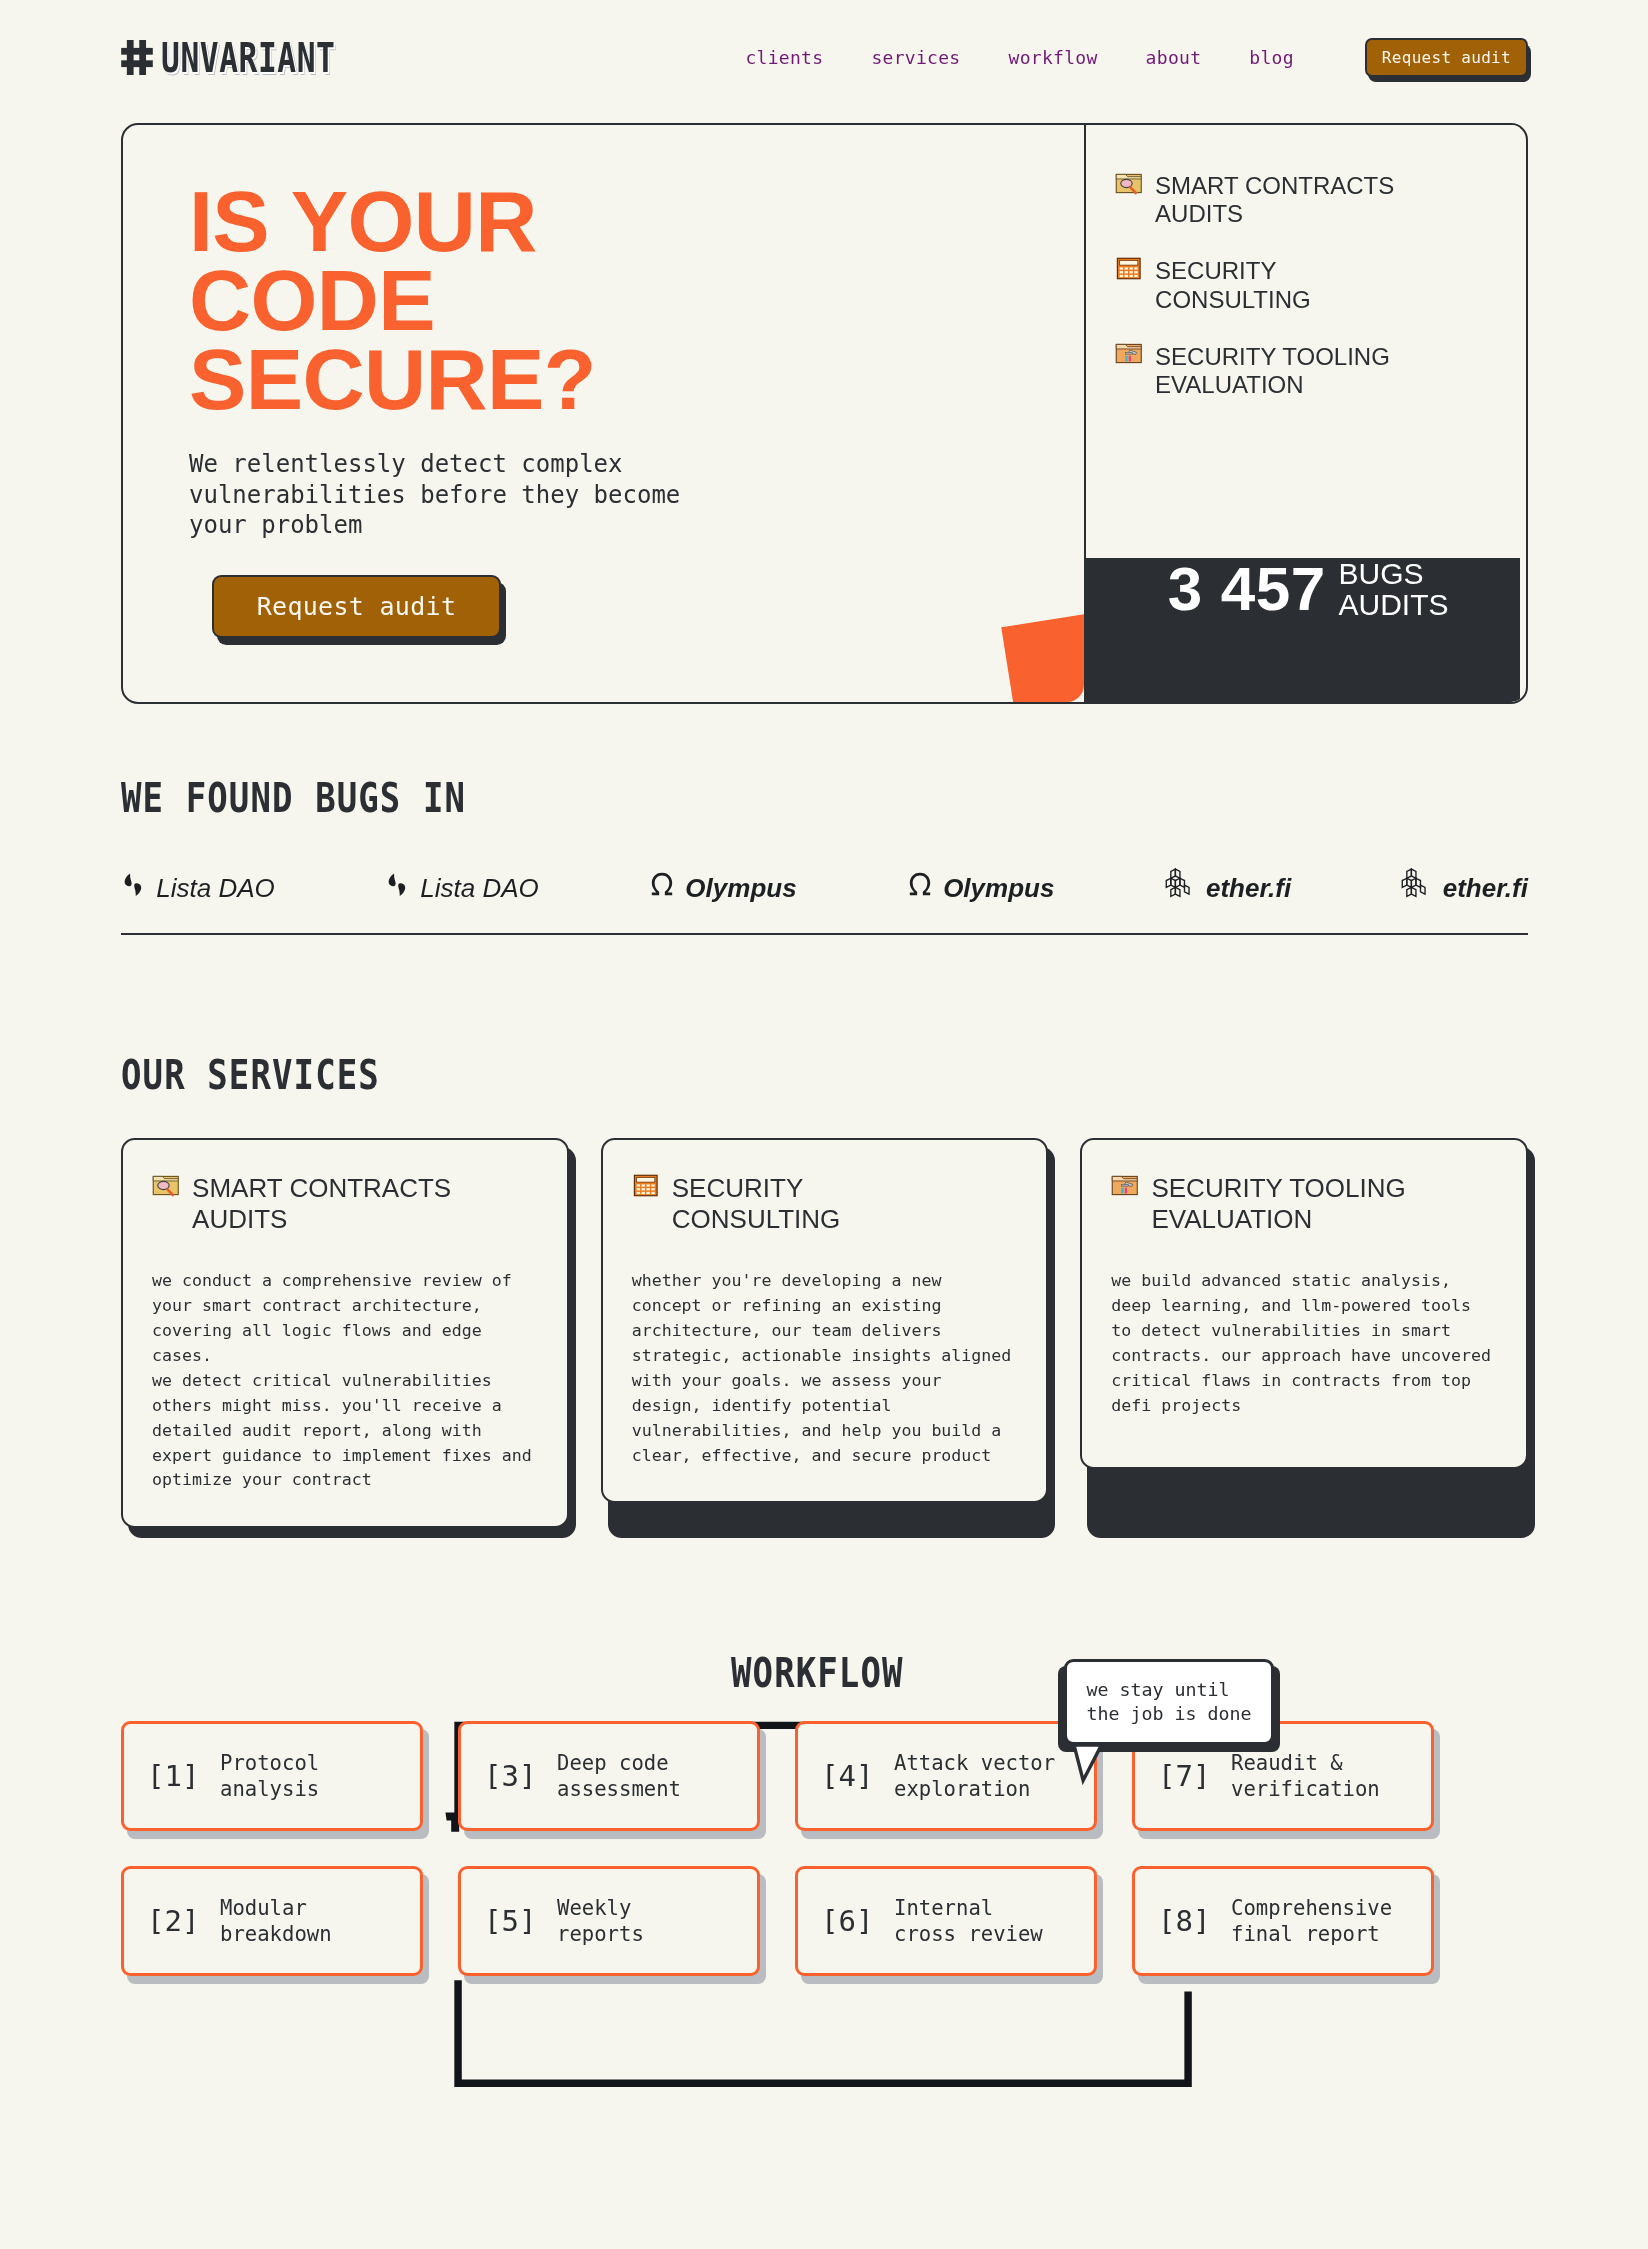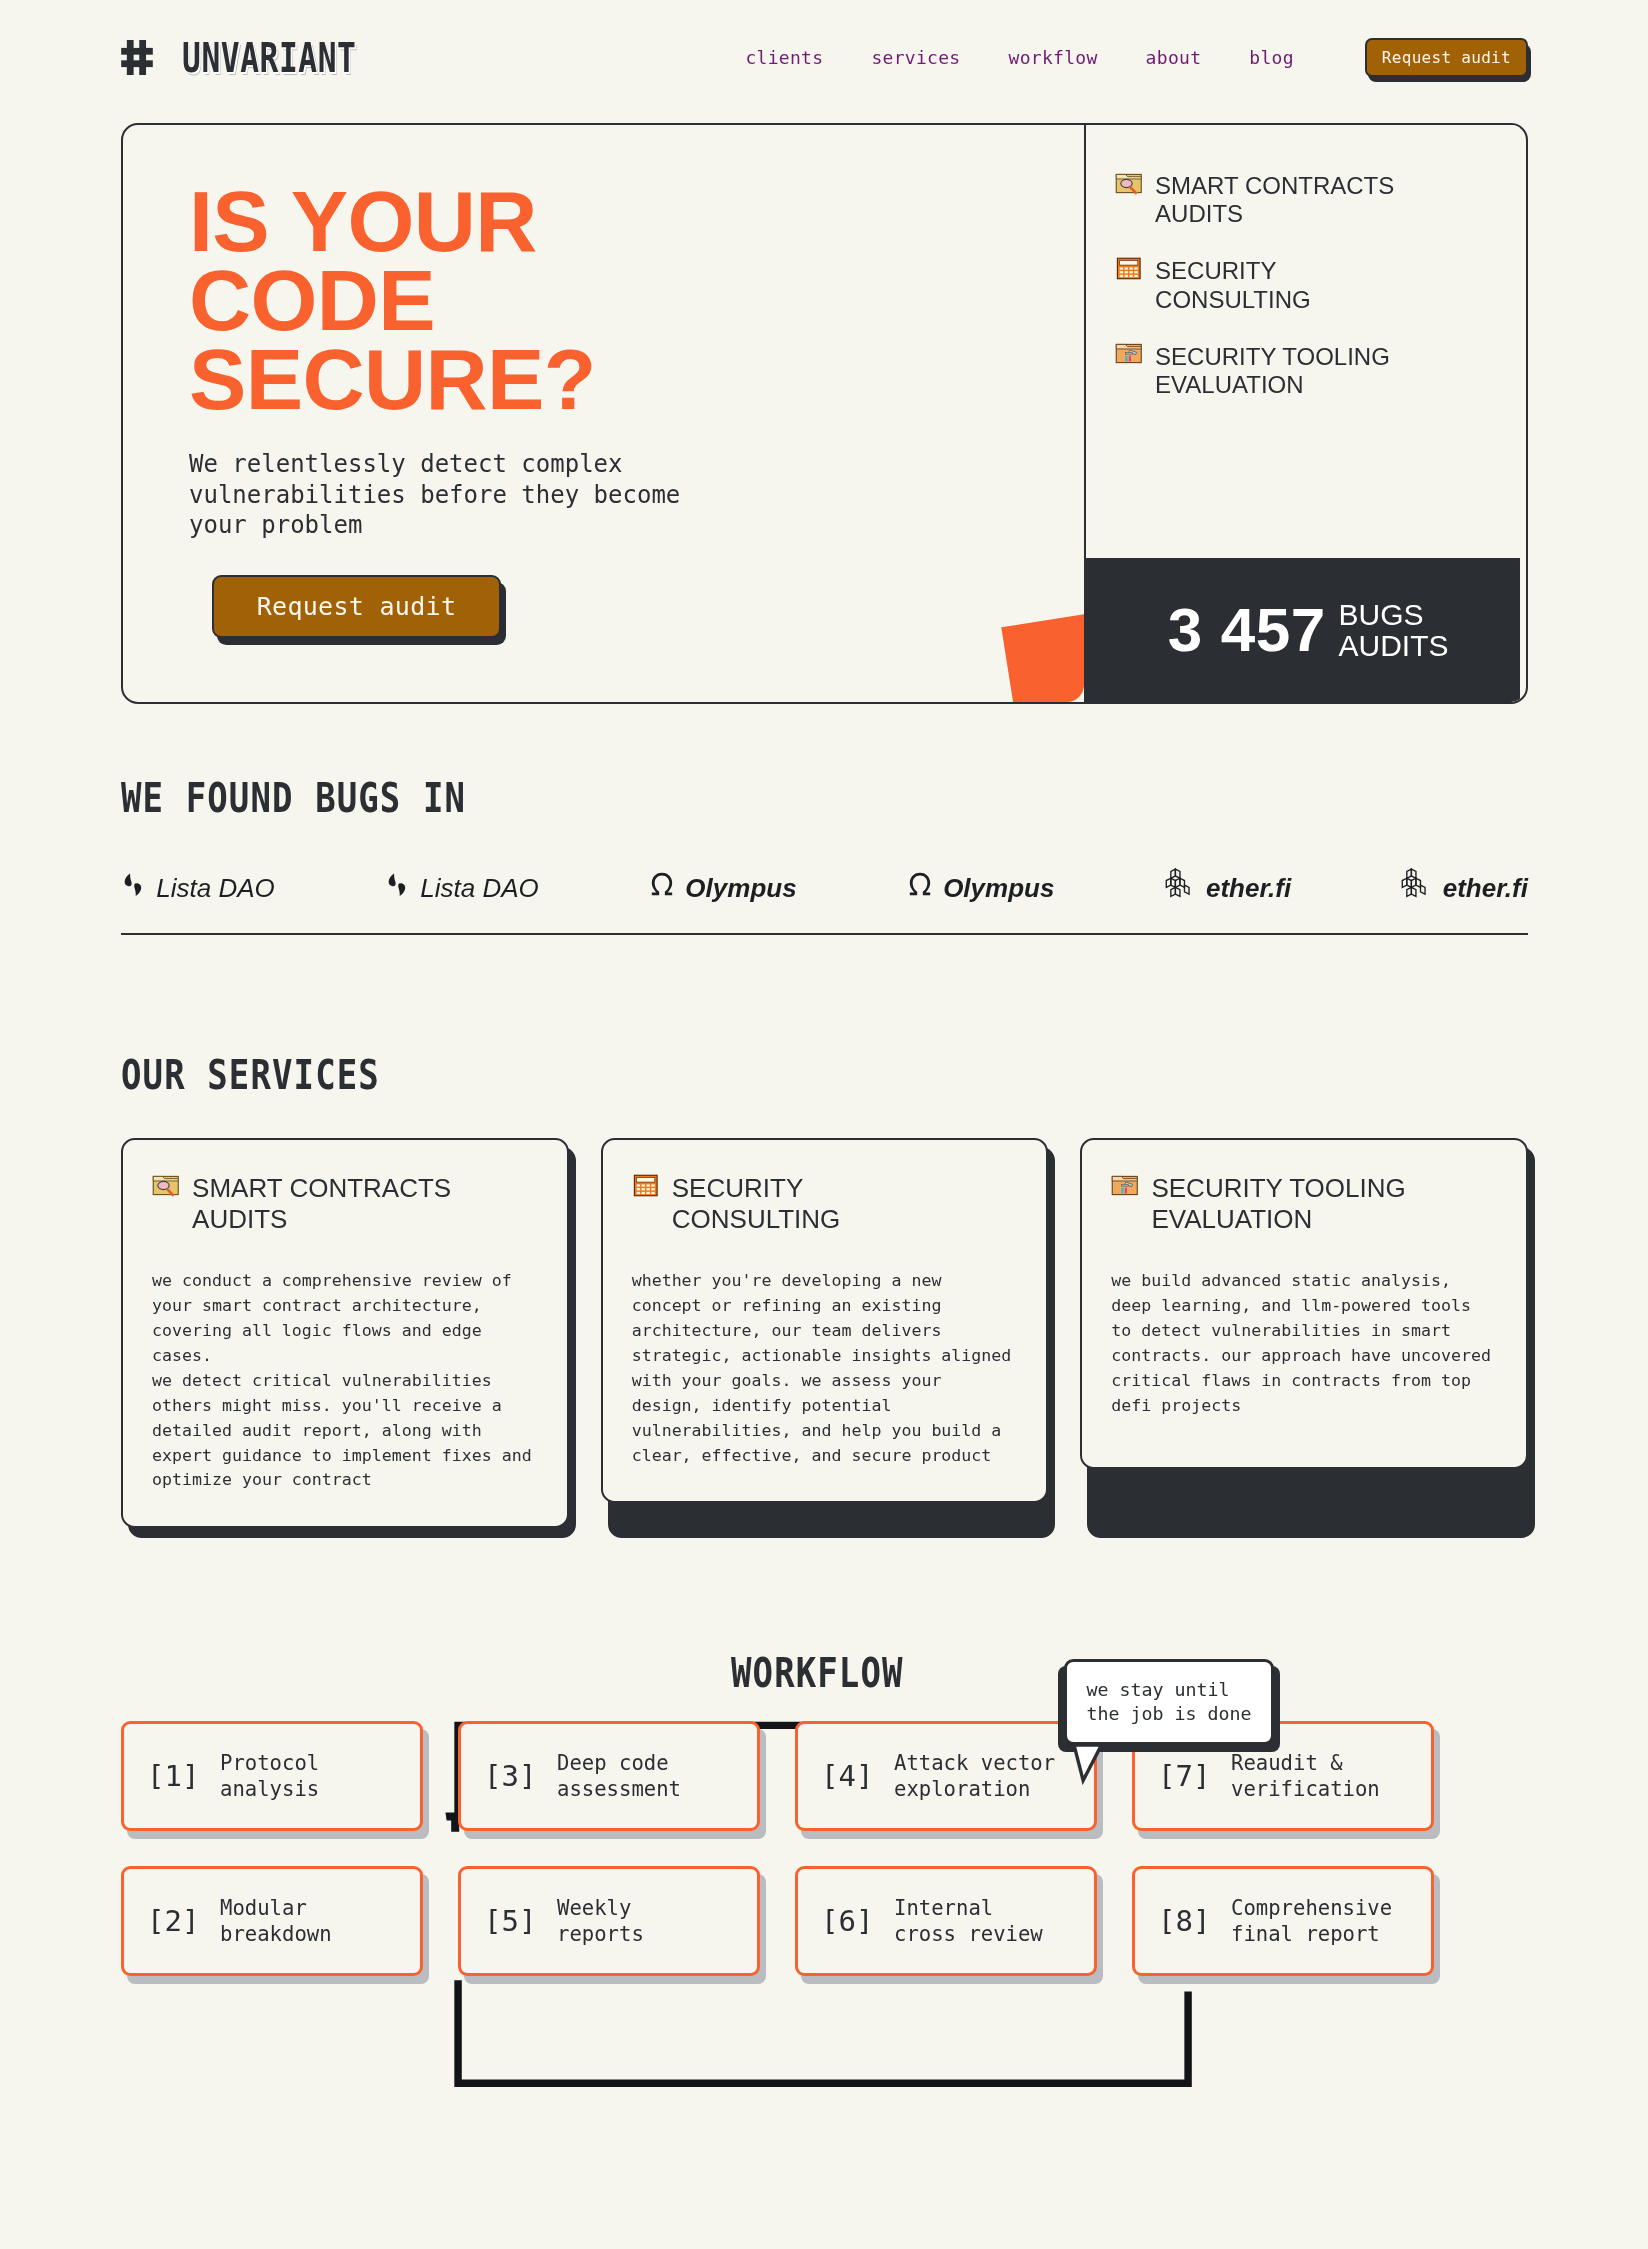--- a/index.html
+++ b/index.html
@@ -14,21 +14,21 @@
   .page { width: 1649px; position: relative; }
 
   
   .header {
     height: 115px;
     display: flex;
     align-items: center;
     padding: 0 121px;
     justify-content: space-between;
   }
-  .logo { display: flex; align-items: center; gap: 29px; }
+  .logo { display: flex; align-items: center; gap: 8px; }
   .logo-mark { width: 32px; height: 35px; position: relative; }
   .logo-text {
     font-family: "DejaVu Sans Mono", monospace;
     font-weight: 700;
     font-size: 34px;
     letter-spacing: 0.6px;
     color: #2b2f33;
     transform: scaleY(1.18) scaleX(0.92);
     transform-origin: left center;
     text-shadow: 1.7px 1.7px 0 #ffffff, 2.3px 2.3px 0 #b9bcc0;
@@ -139,21 +139,20 @@
     line-height: 1.18;
     color: #2b2f33;
     letter-spacing: 0px;
     padding-top: 1.1px;
     max-width: 263px;
   }
   .bugs-panel {
     background: #2b2f33;
     height: 144px;
     display: flex;
-    align-items: center;
     justify-content: center;
     gap: 12.6px;
     padding-left: 10.3px;
   }
   .bugs-num {
     font-family: "Liberation Sans", sans-serif;
     font-weight: 700;
     font-size: 62px;
     color: #ffffff;
     line-height: 1;

